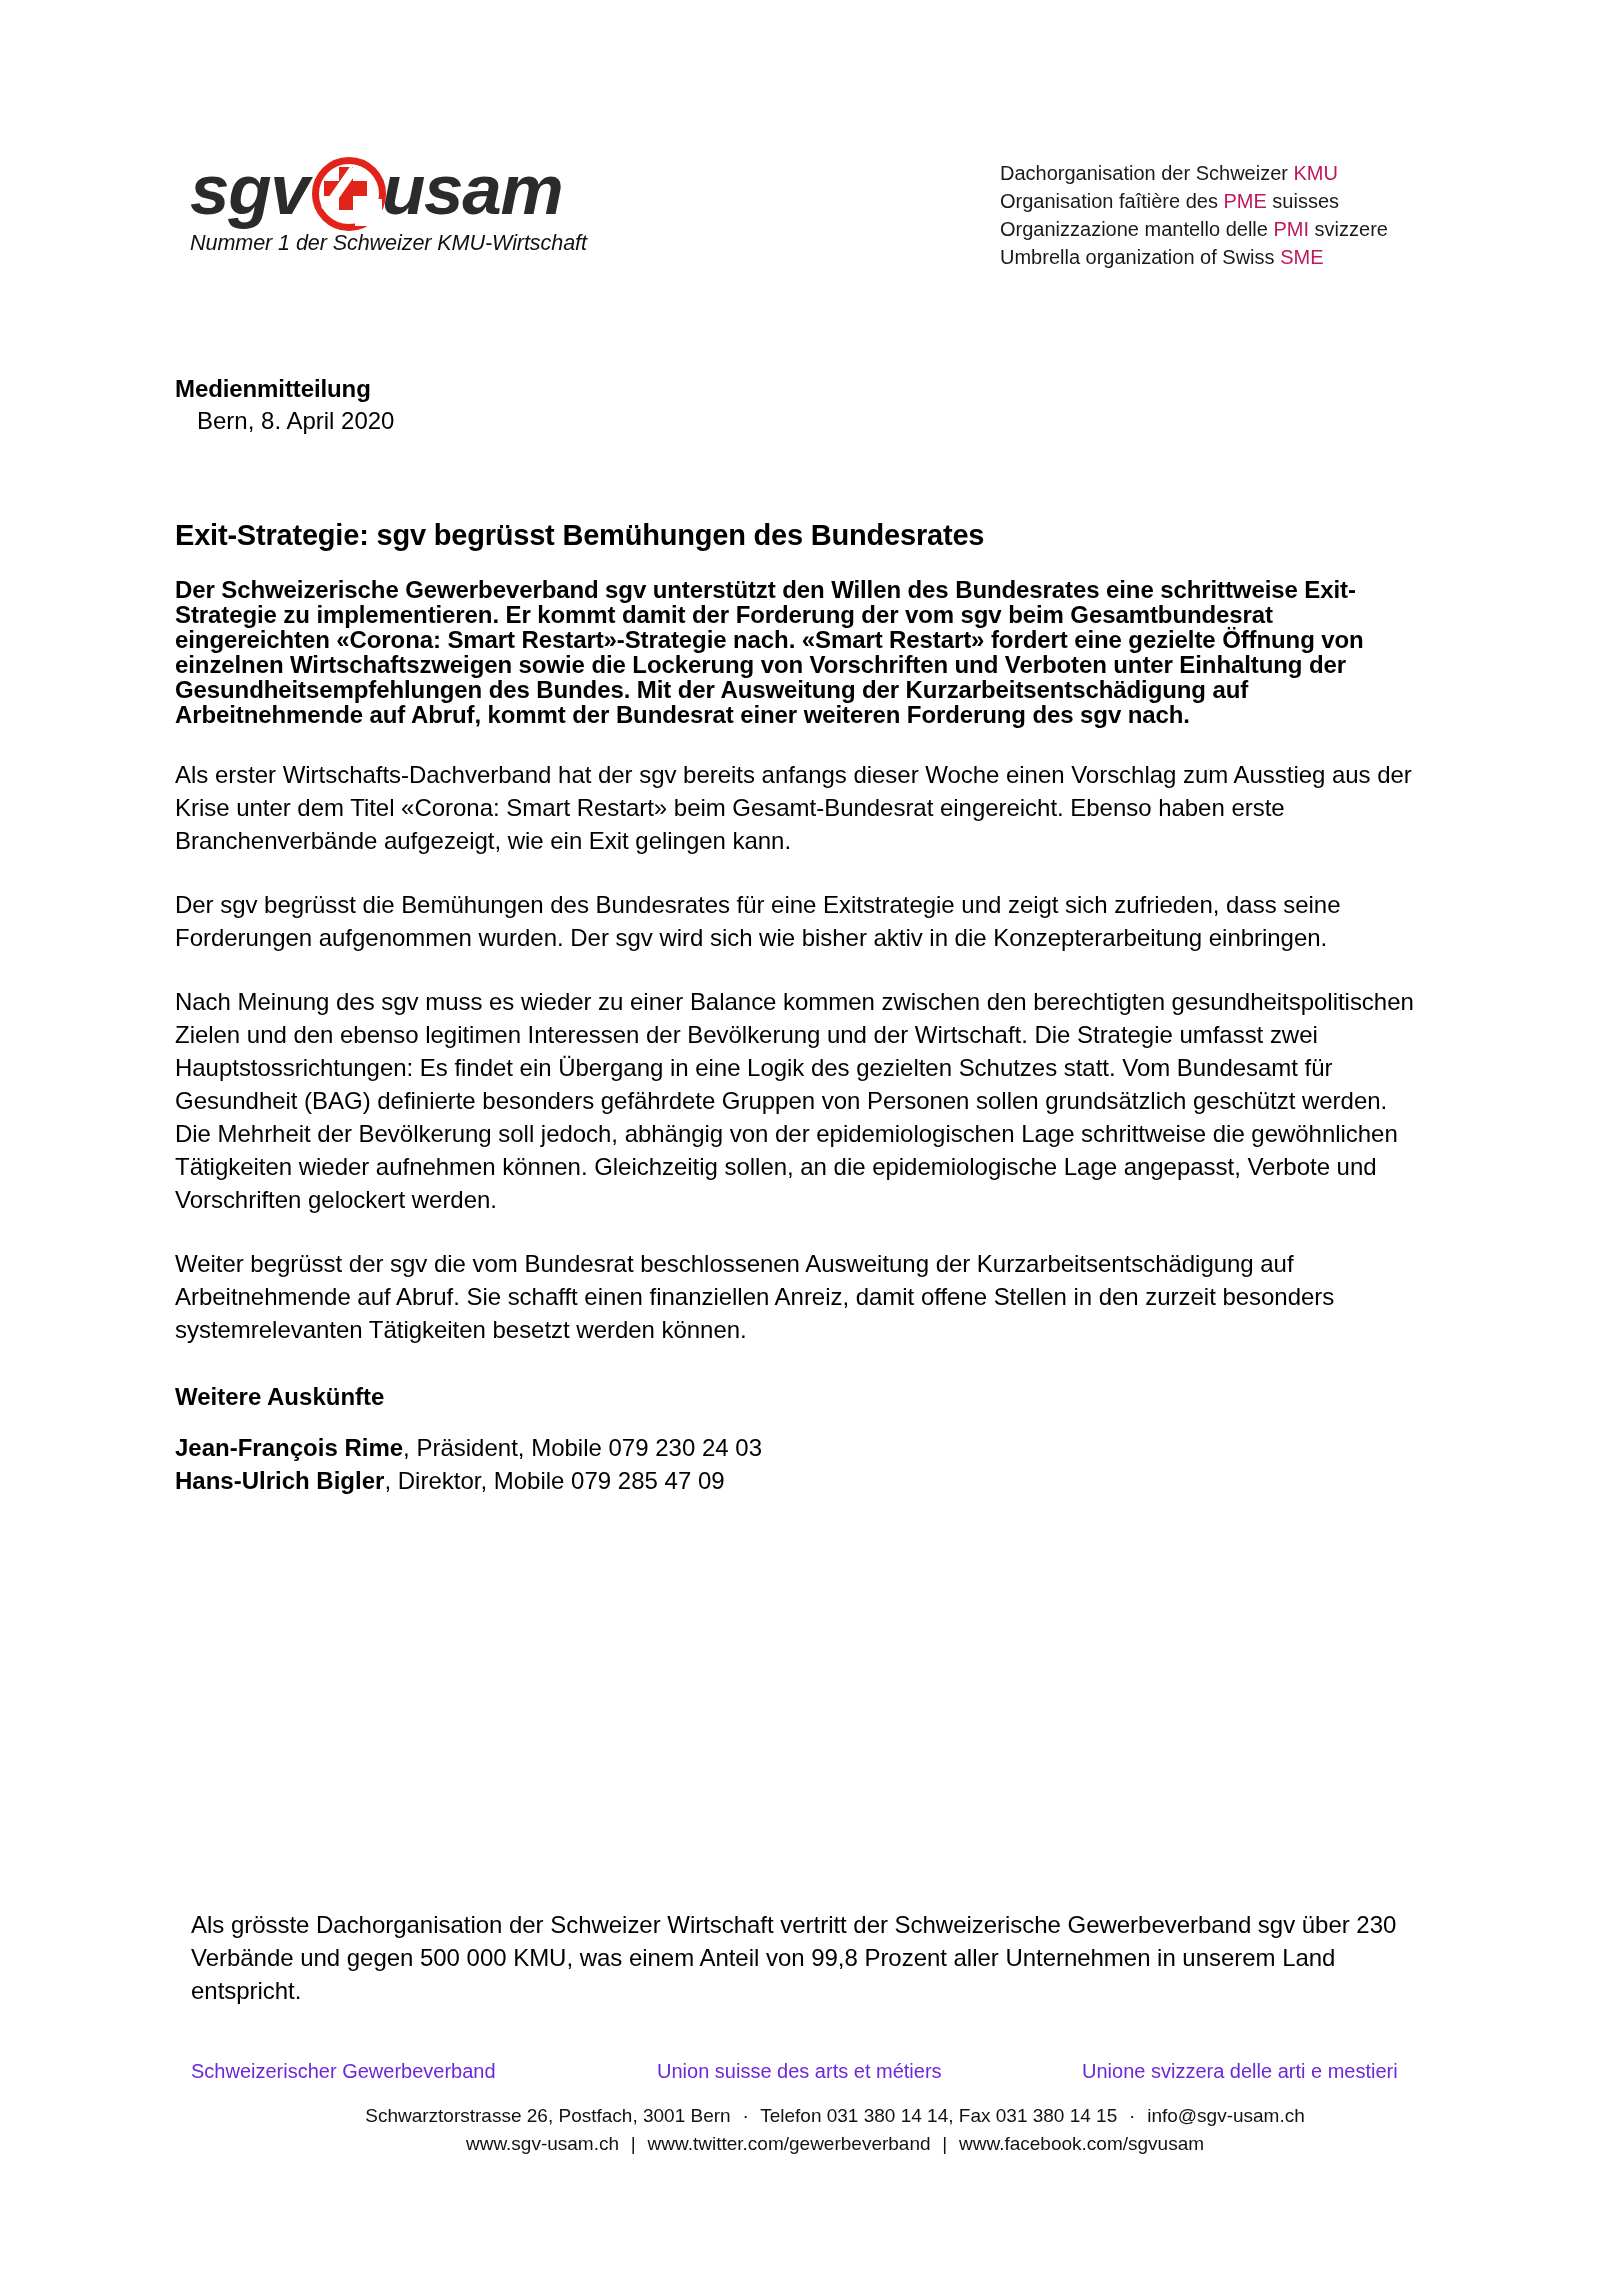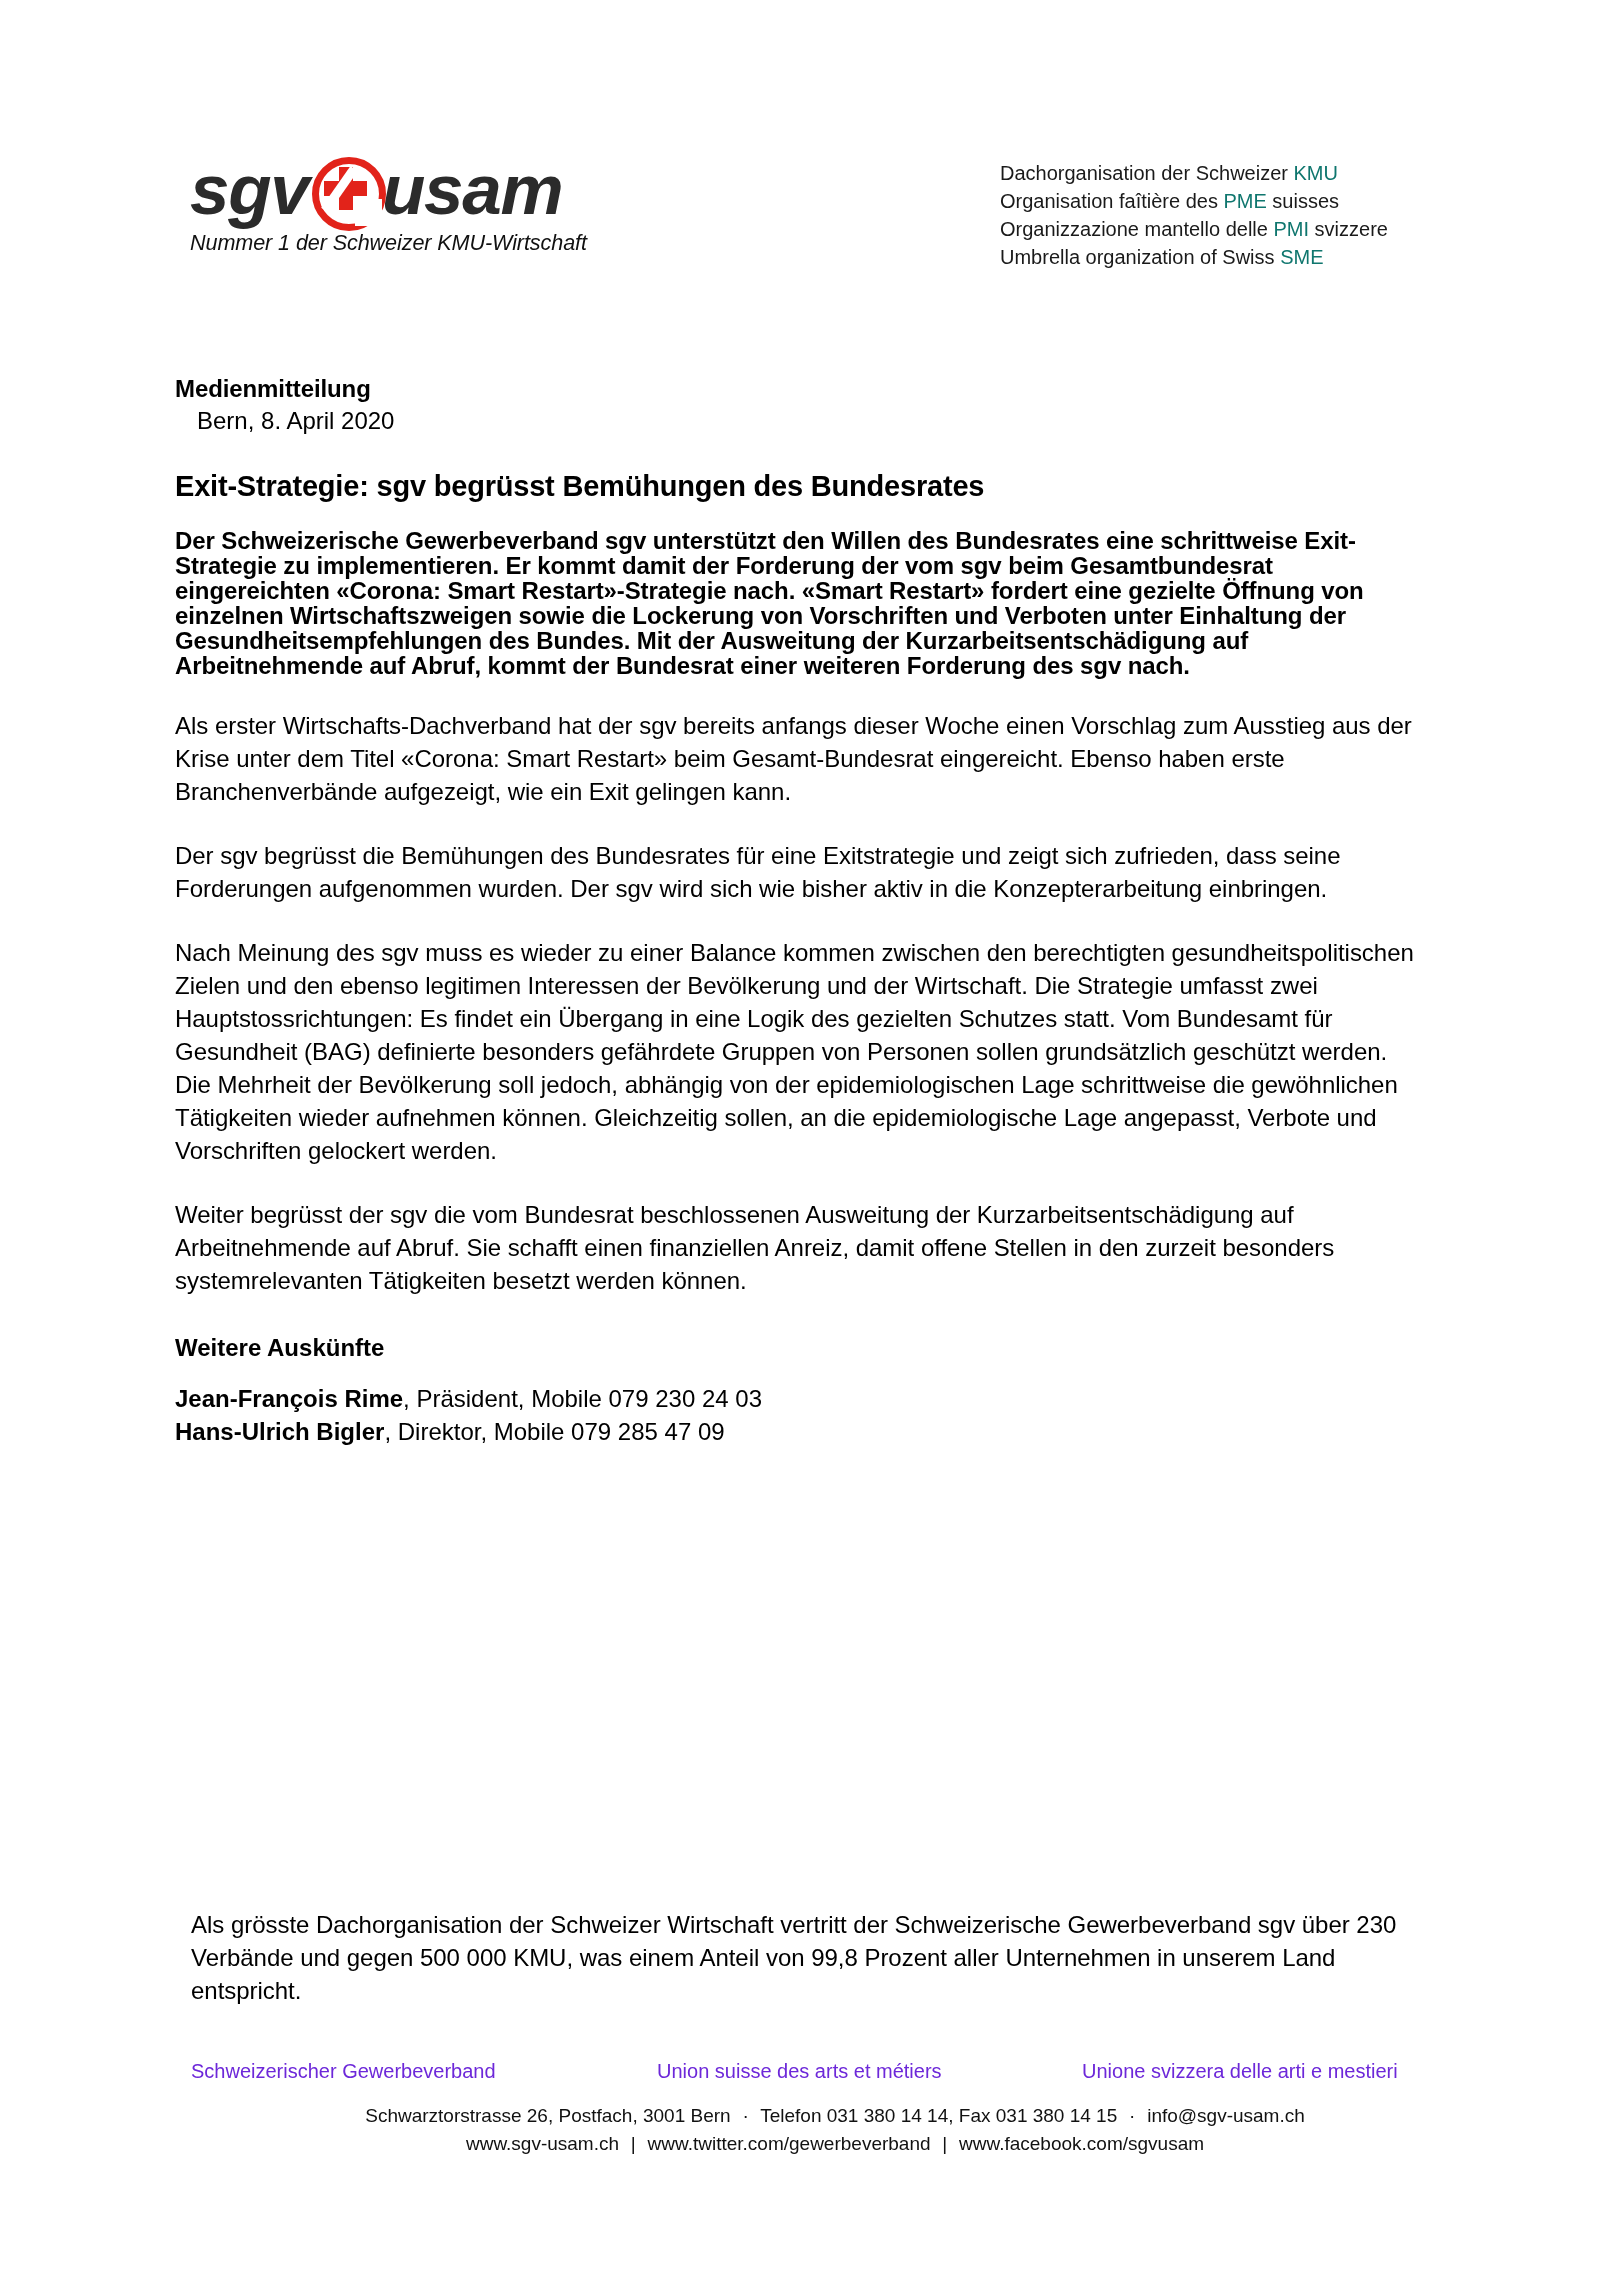--- a/index.html
+++ b/index.html
@@ -122,21 +122,21 @@
 
   .header-langs {
     position: absolute;
     left: 1000px;
     top: 159px;
     font-size: 20px;
     line-height: 28px;
     color: #1a1a1a;
     white-space: nowrap;
   }
-  .header-langs .accent { color: #0f766e; }
+  .header-langs .accent { color: #be185d; }
 
   
   .content {
     position: absolute;
     left: 175px;
     top: 373px;
     width: 1243px;
   }
   .meta-title {
     font-size: 24px;
@@ -147,21 +147,21 @@
   .meta-date {
     font-size: 24px;
     line-height: 32px;
     margin-bottom: 0;
     margin-left: 22px;
   }
   .headline {
     font-size: 29px;
     font-weight: bold;
     line-height: 37px;
-    margin-top: 31px;
+    margin-top: 80px;
     letter-spacing: -0.2px;
   }
   .lead {
     font-size: 24px;
     font-weight: bold;
     line-height: 25px;
     margin-top: 23px;
     letter-spacing: -0.1px;
   }
   .para {

